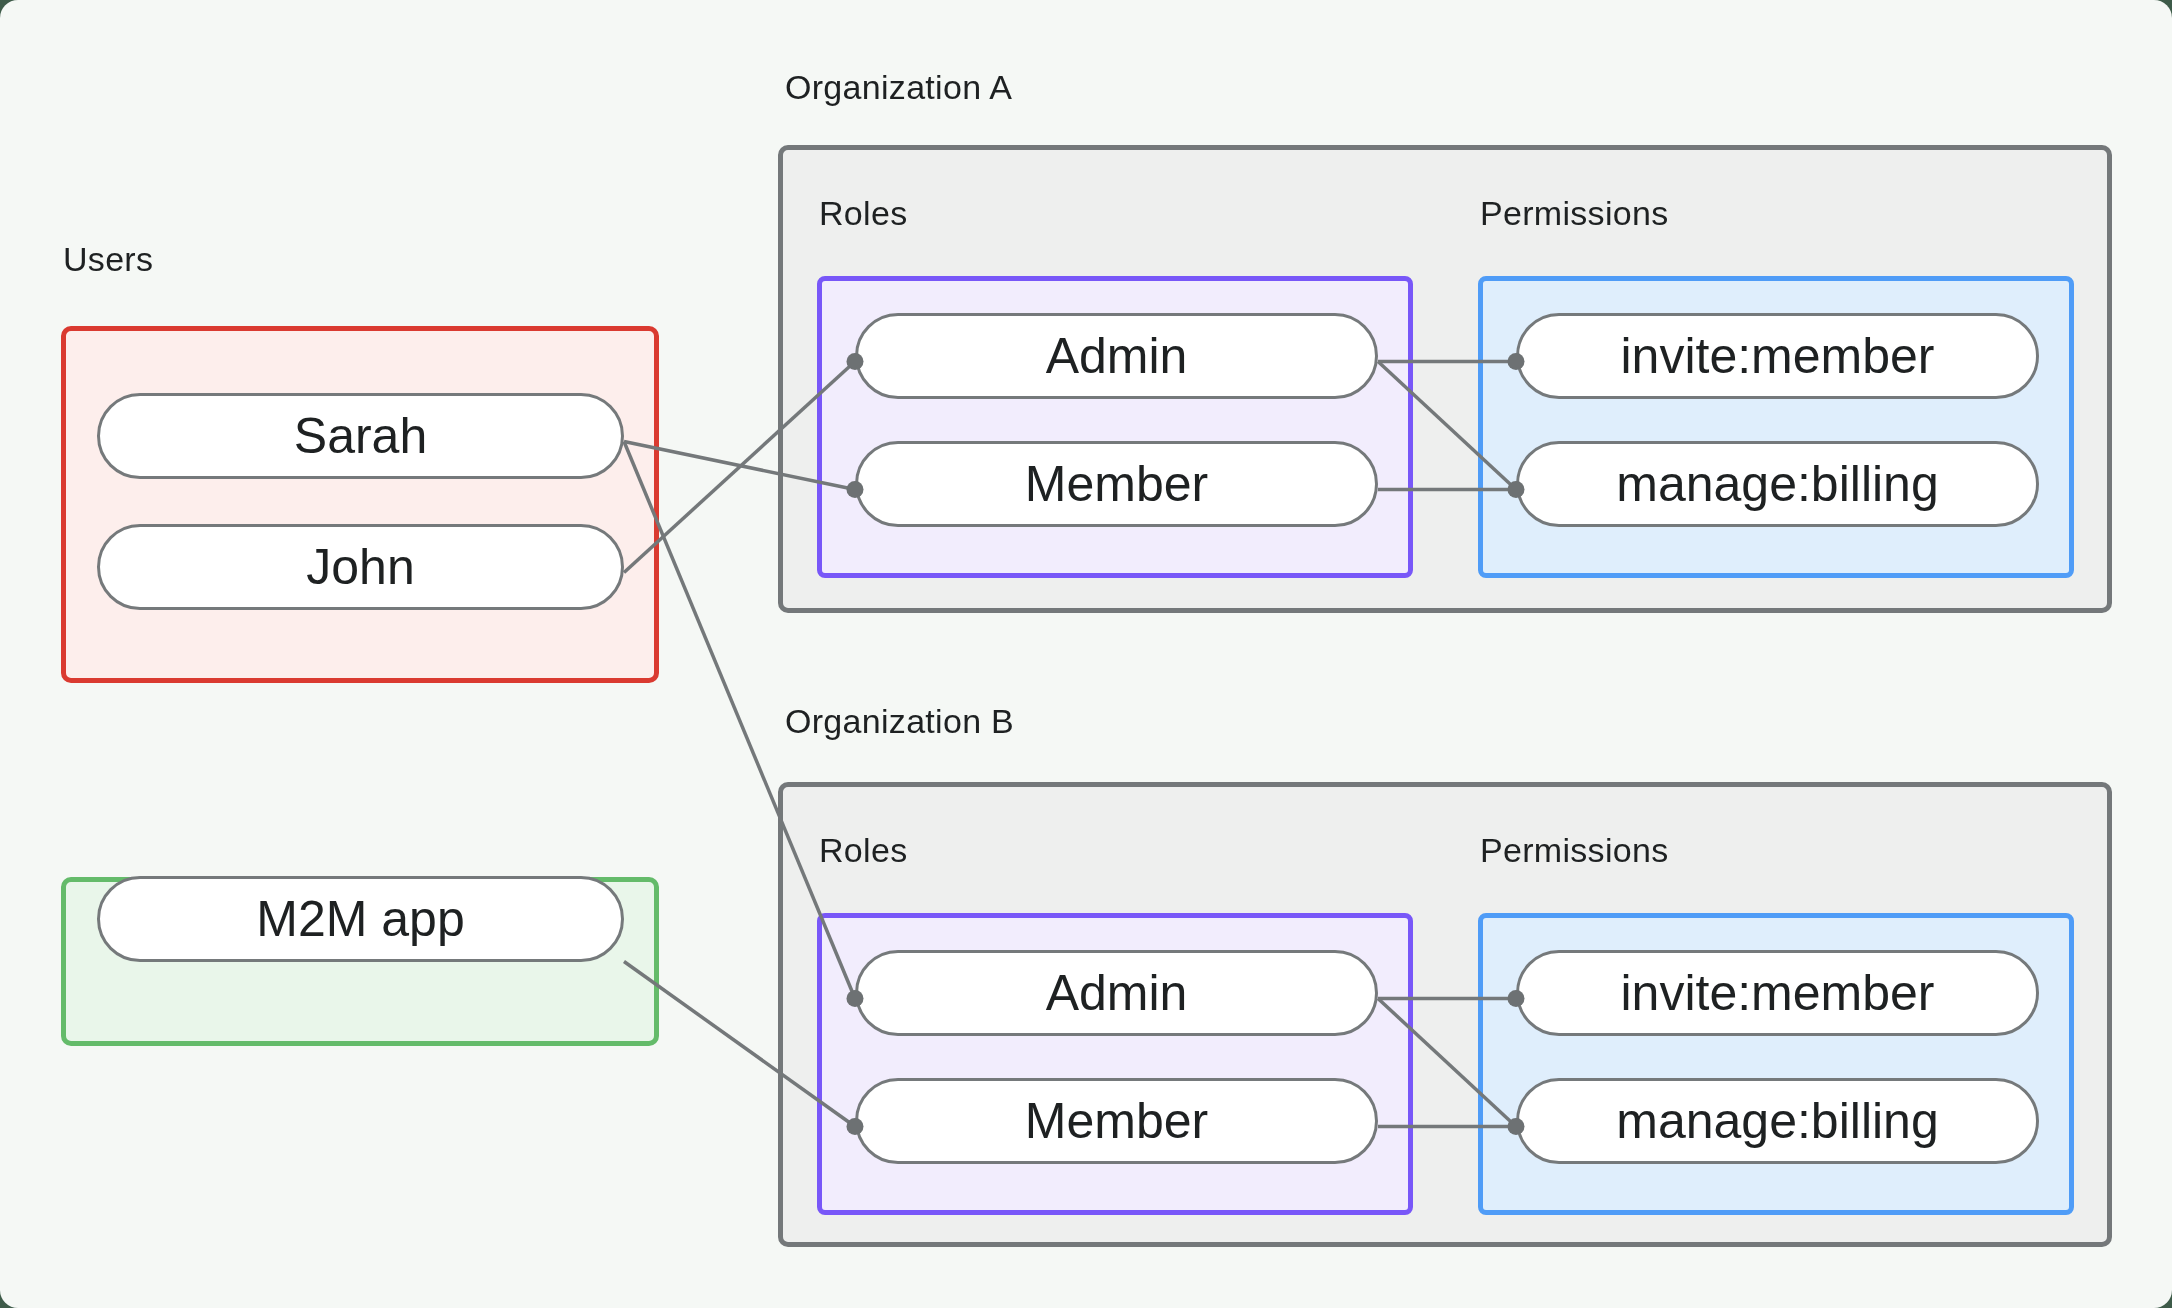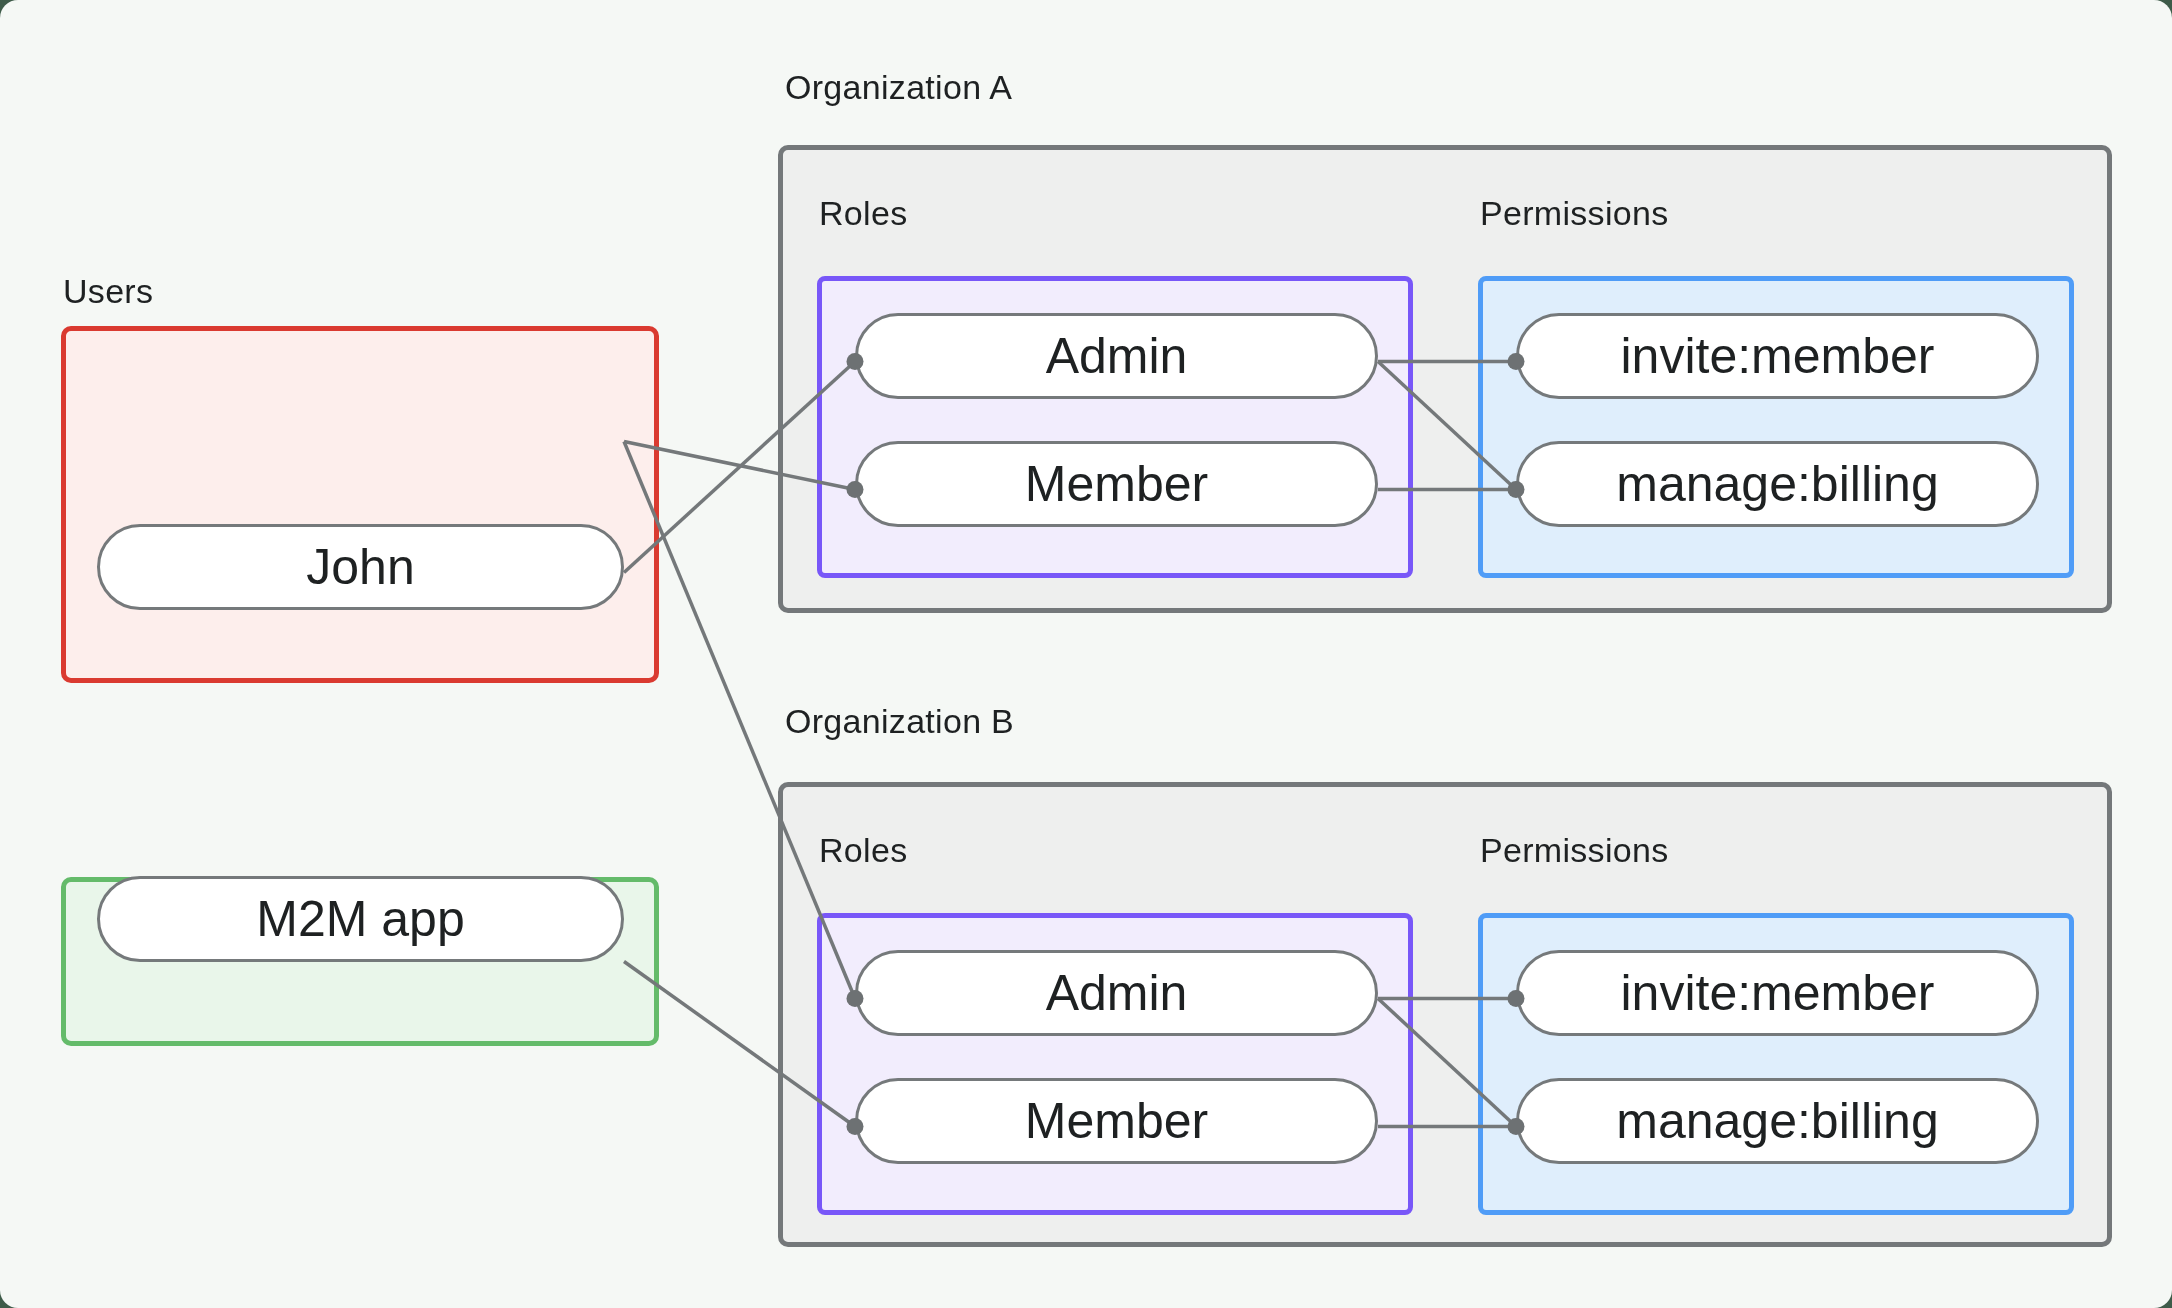--- a/index.html
+++ b/index.html
@@ -59,22 +59,23 @@
     height: 1308px;
     z-index: 4;
     pointer-events: none;
   }
 </style>
 </head>
 <body>
 
 <div class="stage">
 
-  <div class="section-label" style="left:63px; top:240px;margin-top:32px;">Users</div>
+  <div class="section-label" style="left:63px; top:240px;">Users</div>
   <div class="frame users" style="left:61px; top:326px; width:598px; height:357px;"></div>
+  <div class="pill" style="left:97px; top:393px; width:527px;">Sarah</div>
   <div class="pill" style="left:97px; top:524px; width:527px;">John</div>
 
   <div class="frame m2m" style="left:61px; top:877px; width:598px; height:169px;"></div>
   <div class="pill" style="left:97px; top:876px; width:527px;">M2M app</div>
 
   <div class="section-label" style="left:785px; top:68px;">Organization A</div>
   <div class="frame card" style="left:778px; top:145px; width:1334px; height:468px;"></div>
   <div class="section-label" style="left:819px; top:194px;">Roles</div>
   <div class="section-label" style="left:1480px; top:194px;">Permissions</div>
   <div class="frame roles" style="left:817px; top:276px; width:596px; height:302px;"></div>

